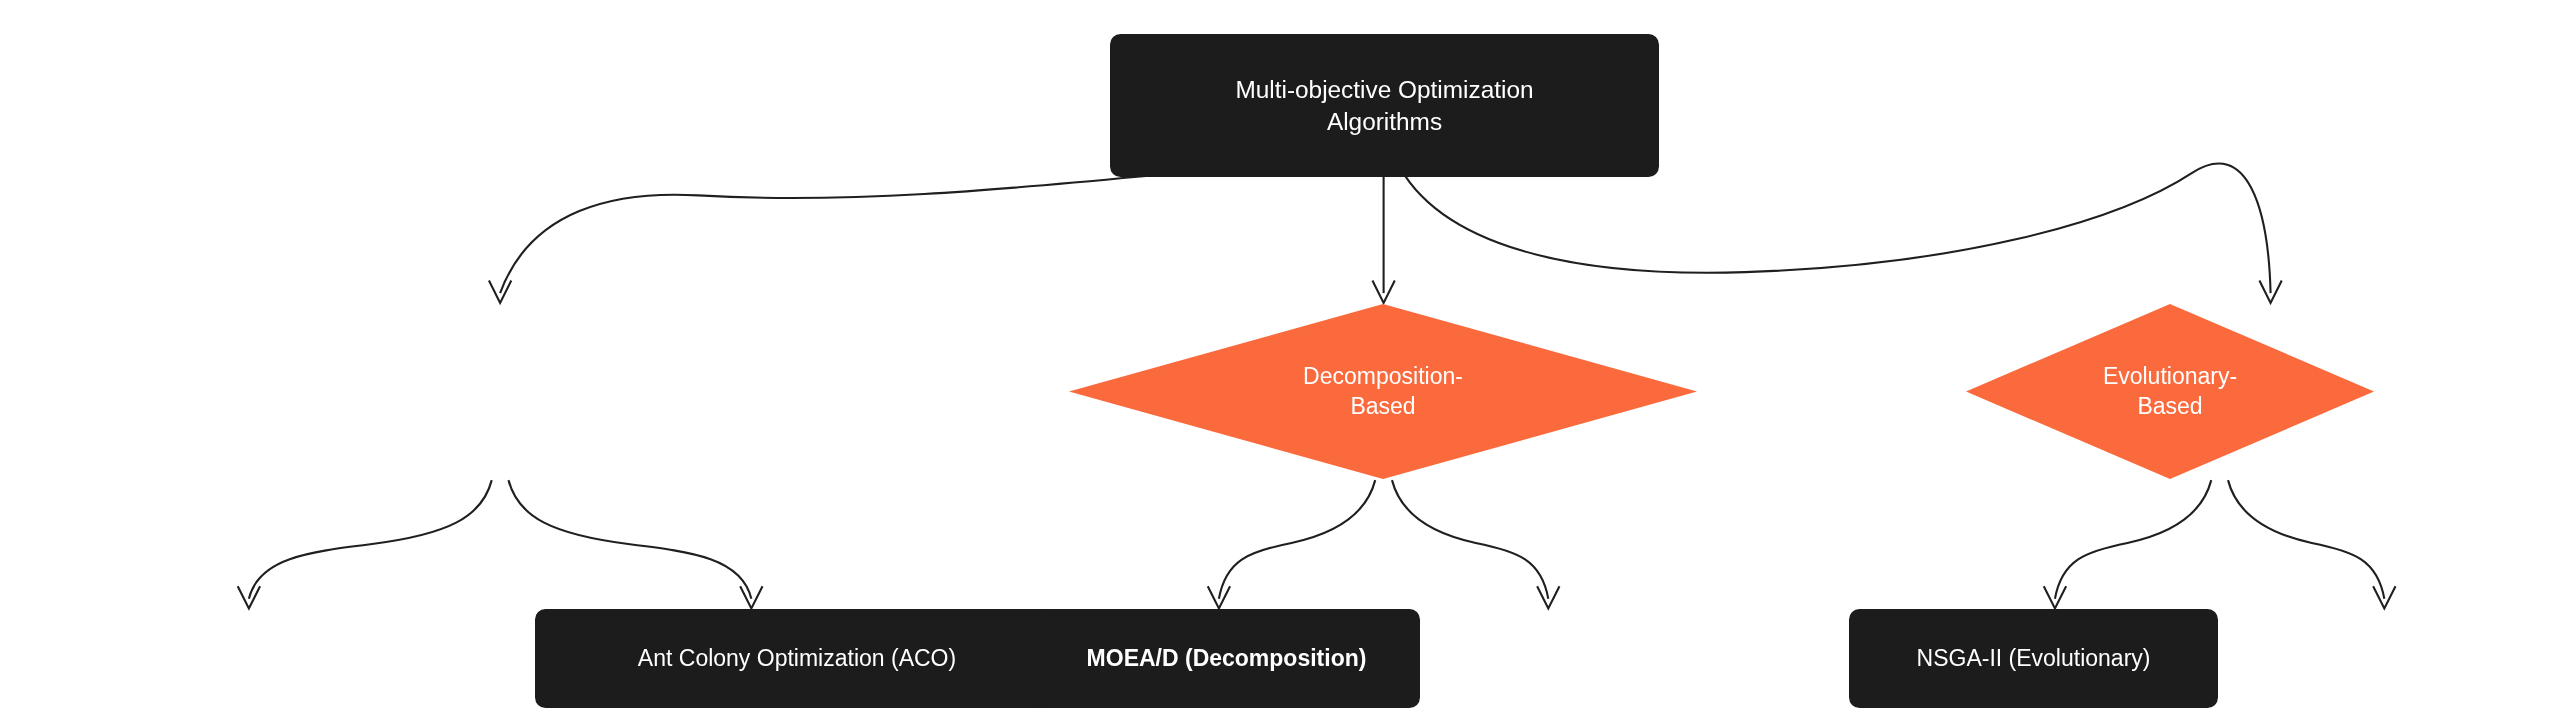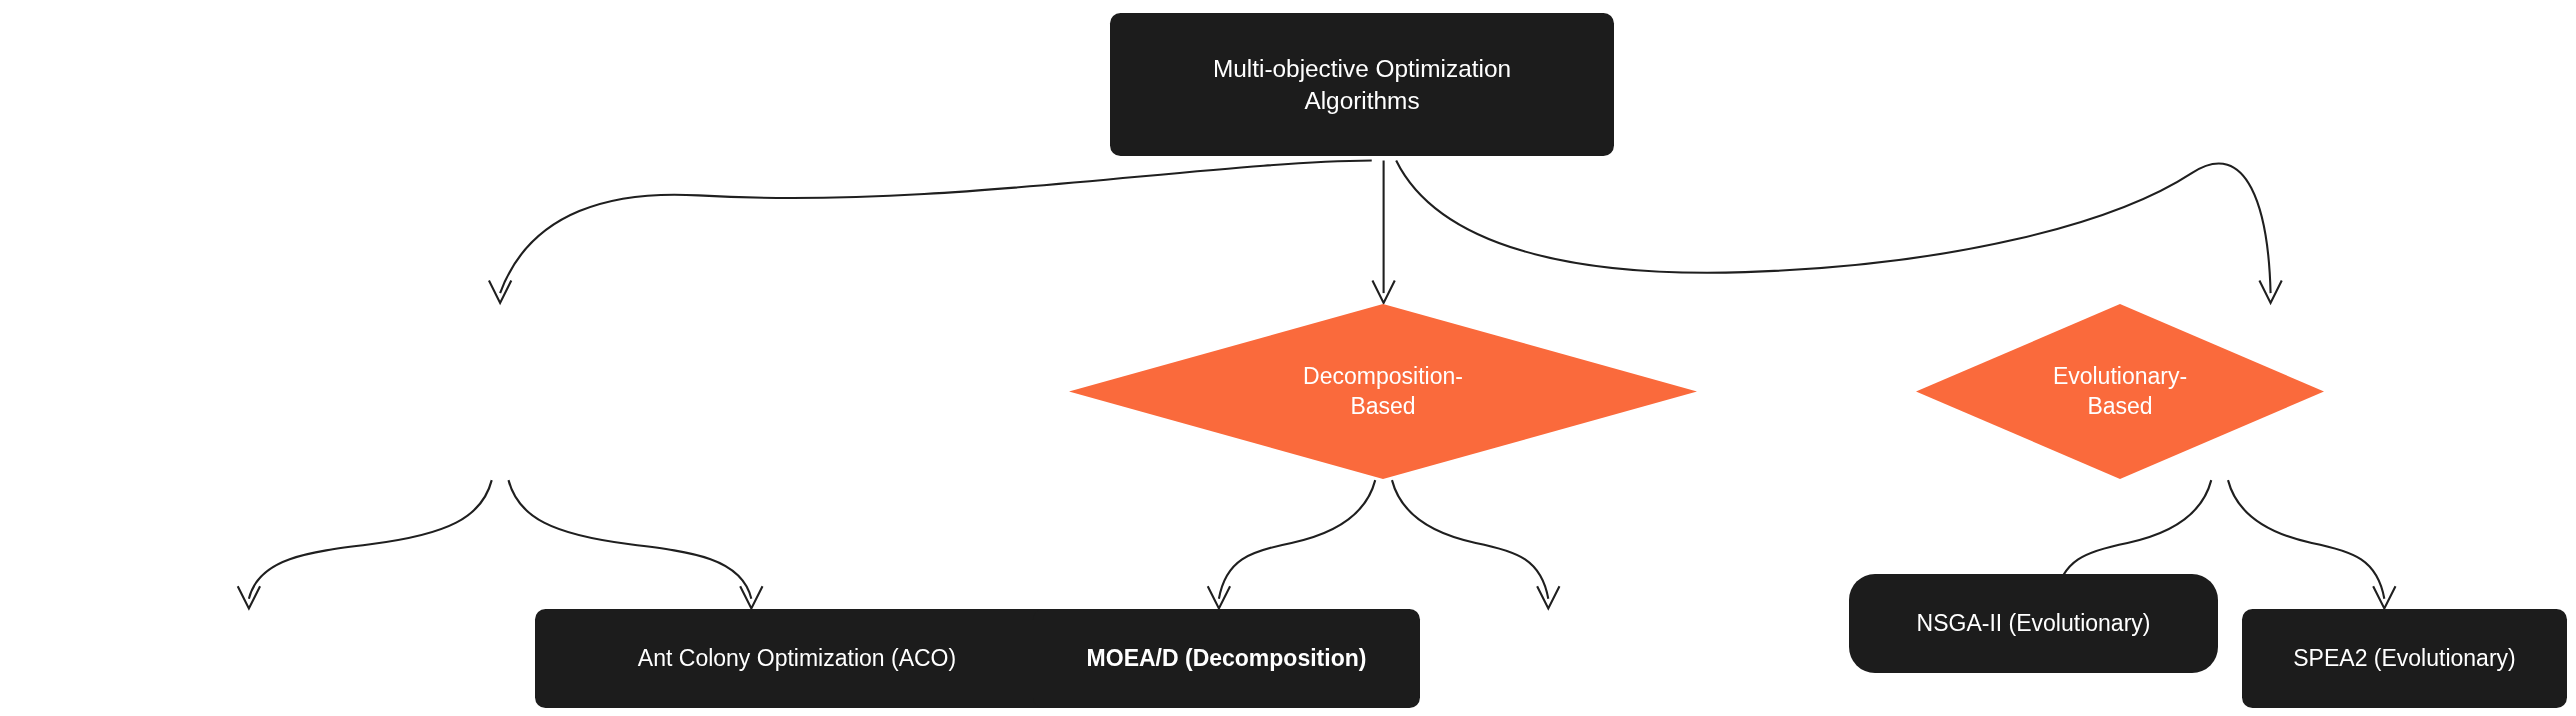--- a/index.html
+++ b/index.html
@@ -124,54 +124,51 @@
       <path class="edge-path" d="M 3168,688 C 3154,742 3104,766 3048,778 C 2988,790 2954,802 2944,858"></path>
       <path class="arrow-head" d="M 2928,840 L 2944,872 L 2960,840"></path>
     </g>
 
     <g>
       <path class="edge-path" d="M 3192,688 C 3206,742 3256,766 3312,778 C 3372,790 3406,802 3416,858"></path>
       <path class="arrow-head" d="M 3400,840 L 3416,872 L 3432,840"></path>
     </g>
   </svg>
 
-  <div class="node node-rect root-node" style="left:1110px; top:13px; width:504px; height:143px;">
+  <div class="node node-rect root-node" style="left:1110px; top:34px; width:549px; height:143px;">
     <span class="node-label">Multi-objective Optimization
 Algorithms</span>
   </div>
 
 
   <div class="node diamond-node" style="left:1069px; top:304px; width:628px; height:175px;">
     <svg class="diamond-shape" viewBox="0 0 900 250" preserveAspectRatio="none" xmlns="http://www.w3.org/2000/svg">
       <polygon points="450,0 900,125 450,250 0,125" fill="#fa6a3c"></polygon>
     </svg>
     <span class="diamond-text">Decomposition-
 Based</span>
   </div>
 
-  <div class="node diamond-node" style="left:1916px; top:304px; width:408px; height:175px;">
+  <div class="node diamond-node" style="left:1966px; top:304px; width:408px; height:175px;">
     <svg class="diamond-shape" viewBox="0 0 585 250" preserveAspectRatio="none" xmlns="http://www.w3.org/2000/svg">
       <polygon points="292.5,0 585,125 292.5,250 0,125" fill="#fa6a3c"></polygon>
     </svg>
     <span class="diamond-text">Evolutionary-
 Based</span>
   </div>
 
 
   <div class="node node-rect leaf-node" style="left:535px; top:609px; width:524px; height:99px;">
     <span class="node-label">Ant Colony Optimization (ACO)</span>
   </div>
 
   <div class="node node-rect leaf-node" style="left:1033px; top:609px; width:387px; height:99px;font-weight:bold;">
     <span class="node-label">MOEA/D (Decomposition)</span>
   </div>
 
 
-  <div class="node node-rect leaf-node" style="left:1849px; top:574px; width:369px; height:99px;border-radius:26px;">
+  <div class="node node-rect leaf-node" style="left:1849px; top:609px; width:369px; height:99px;">
     <span class="node-label">NSGA-II (Evolutionary)</span>
   </div>
 
-  <div class="node node-rect leaf-node" style="left:2242px; top:609px; width:325px; height:99px;">
-    <span class="node-label">SPEA2 (Evolutionary)</span>
-  </div>
 
 </div>
 
 
 </body></html>

